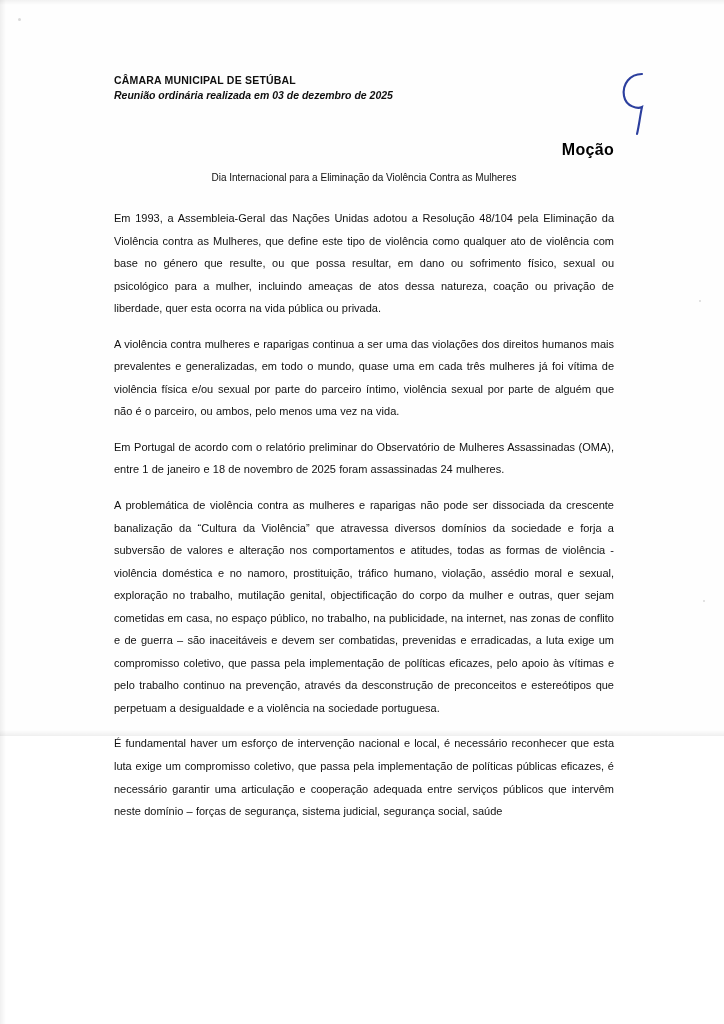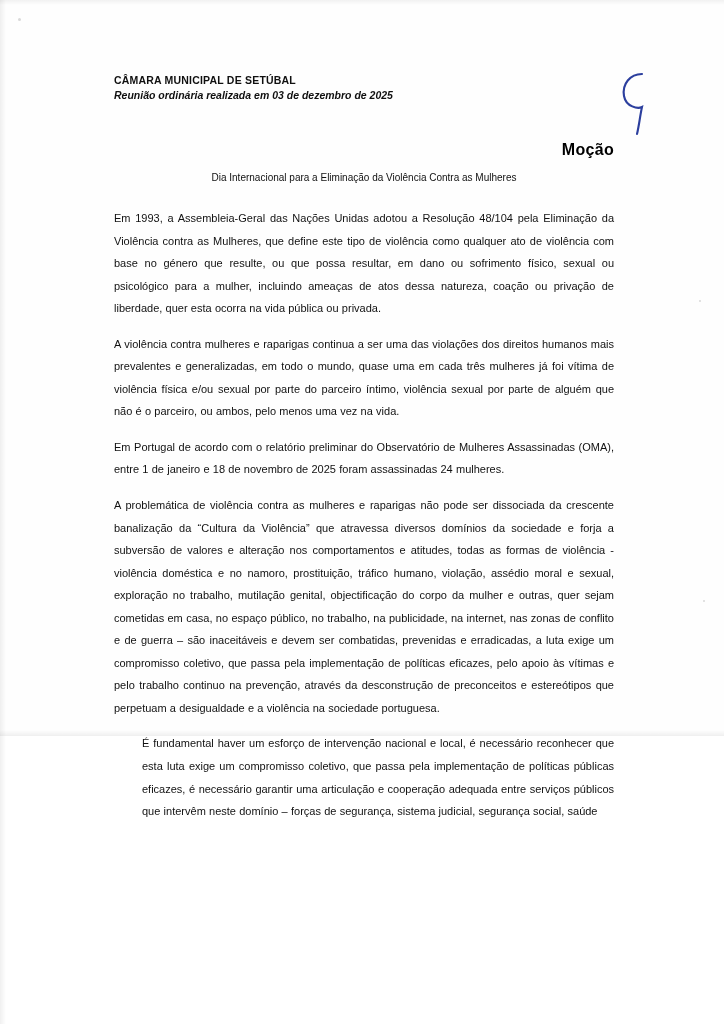--- a/index.html
+++ b/index.html
@@ -66,21 +66,20 @@
   p.para {
     font-size: 11px;
     color: #111;
     line-height: 2.05;
     text-align: justify;
     margin: 0 0 13px 0;
     word-spacing: 0.2px;
   }
   p.para:last-child {
     margin-bottom: 0;
-    margin-left: 28px;
   }
   
   .signature-mark {
     position: absolute;
     left: 612px;
     top: 68px;
     width: 60px;
     height: 70px;
     pointer-events: none;
   }

